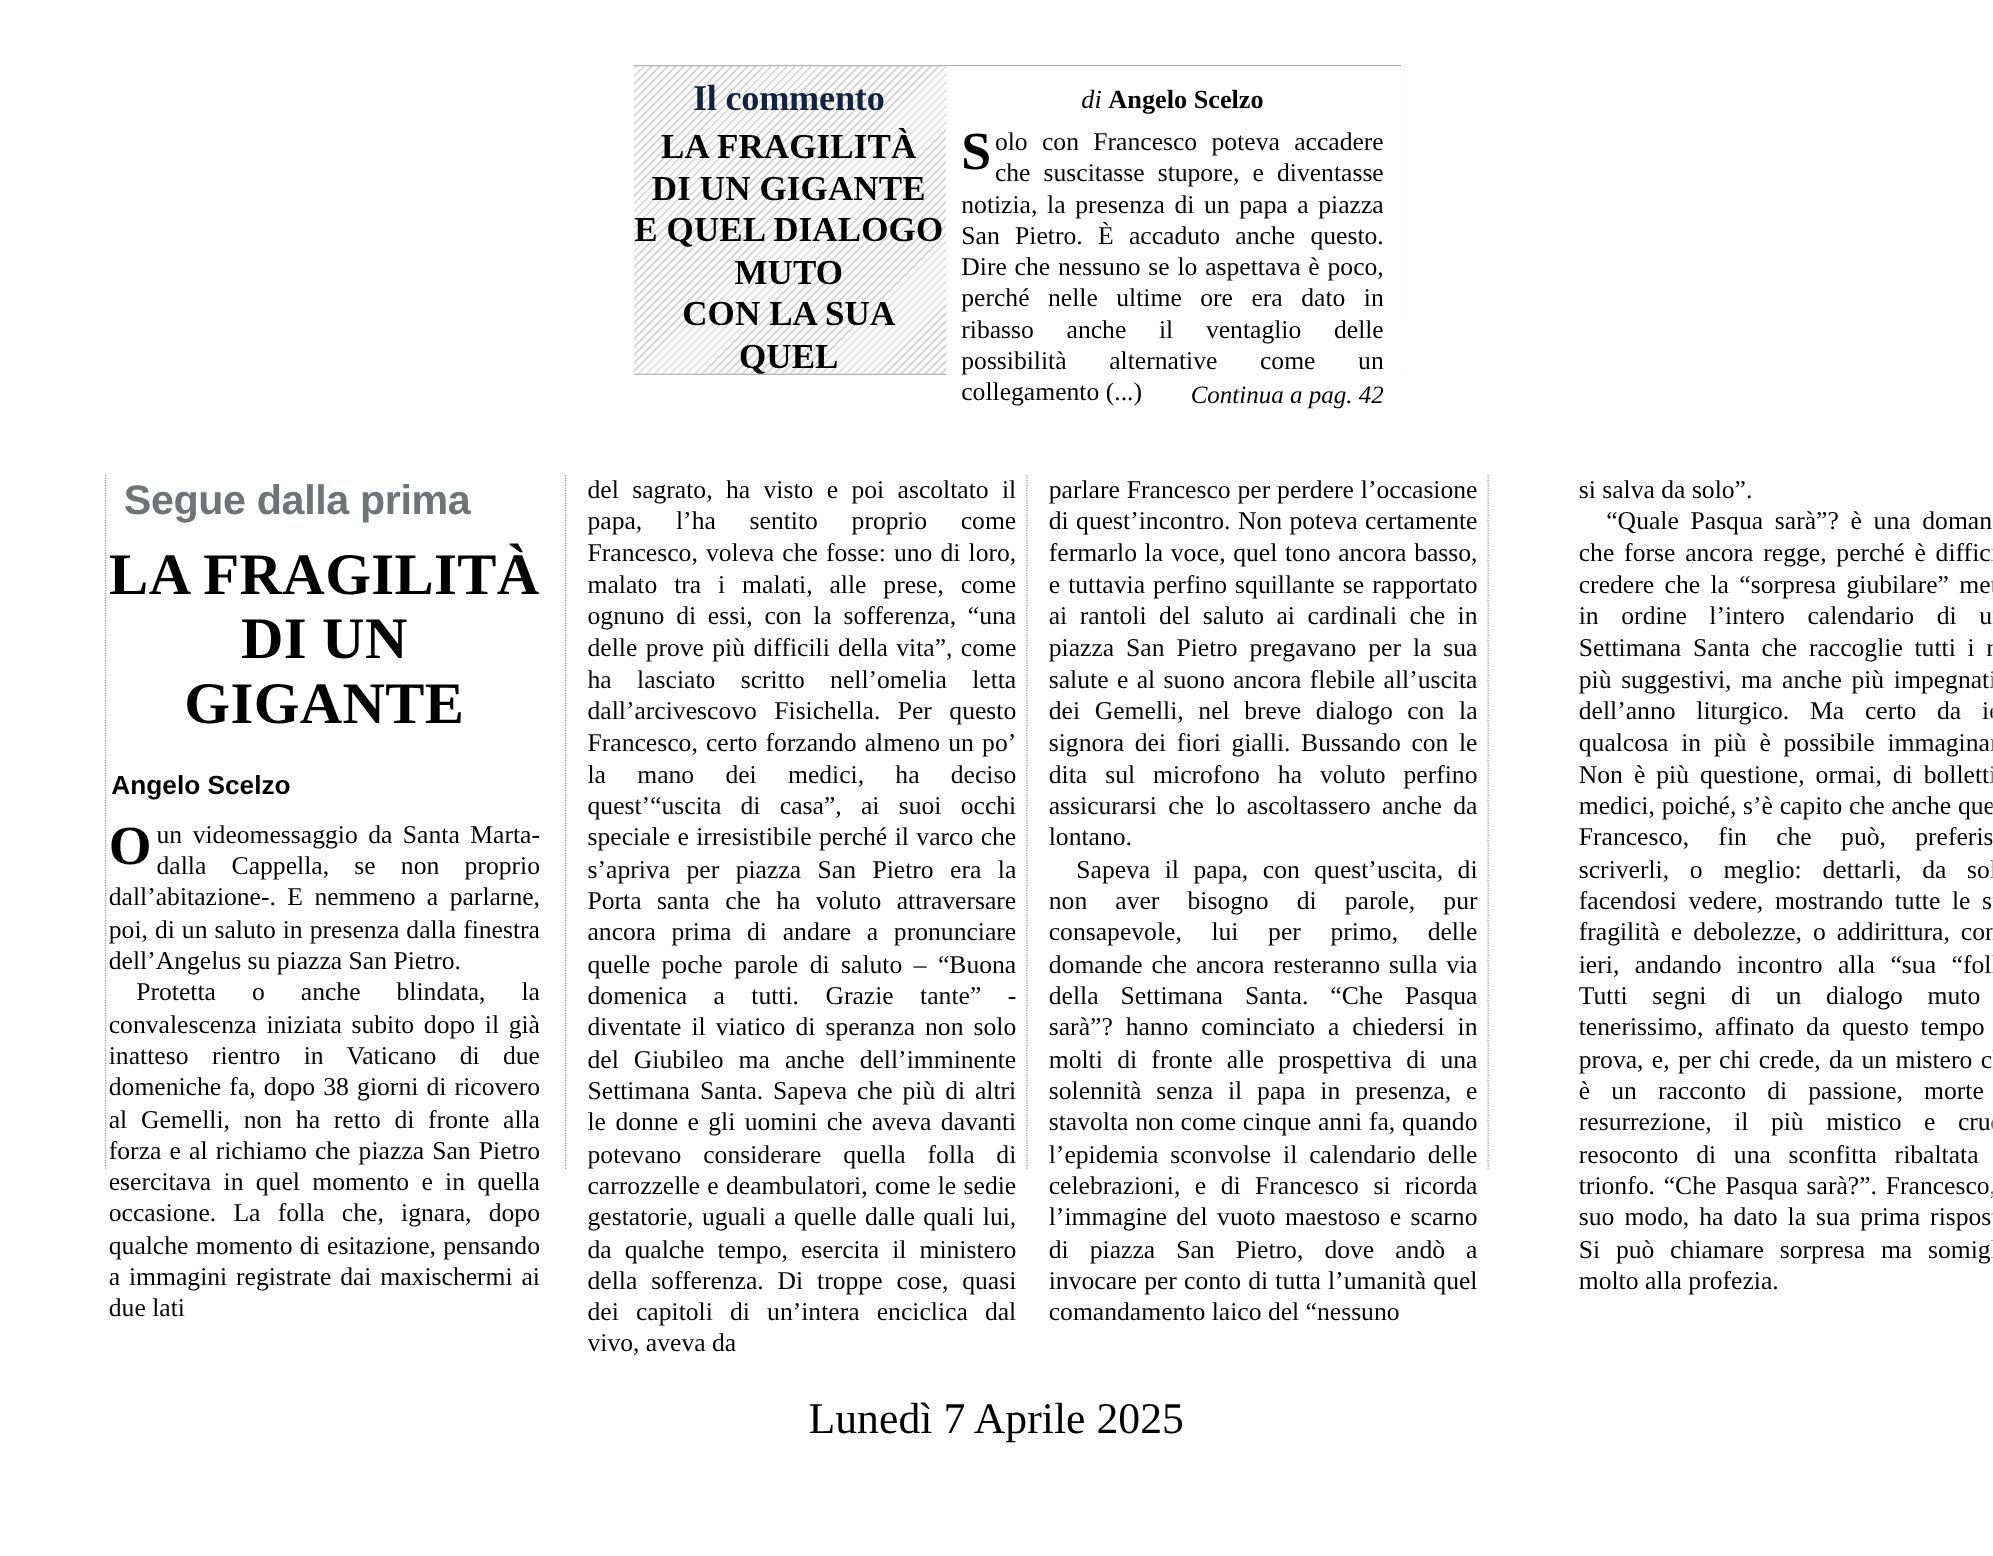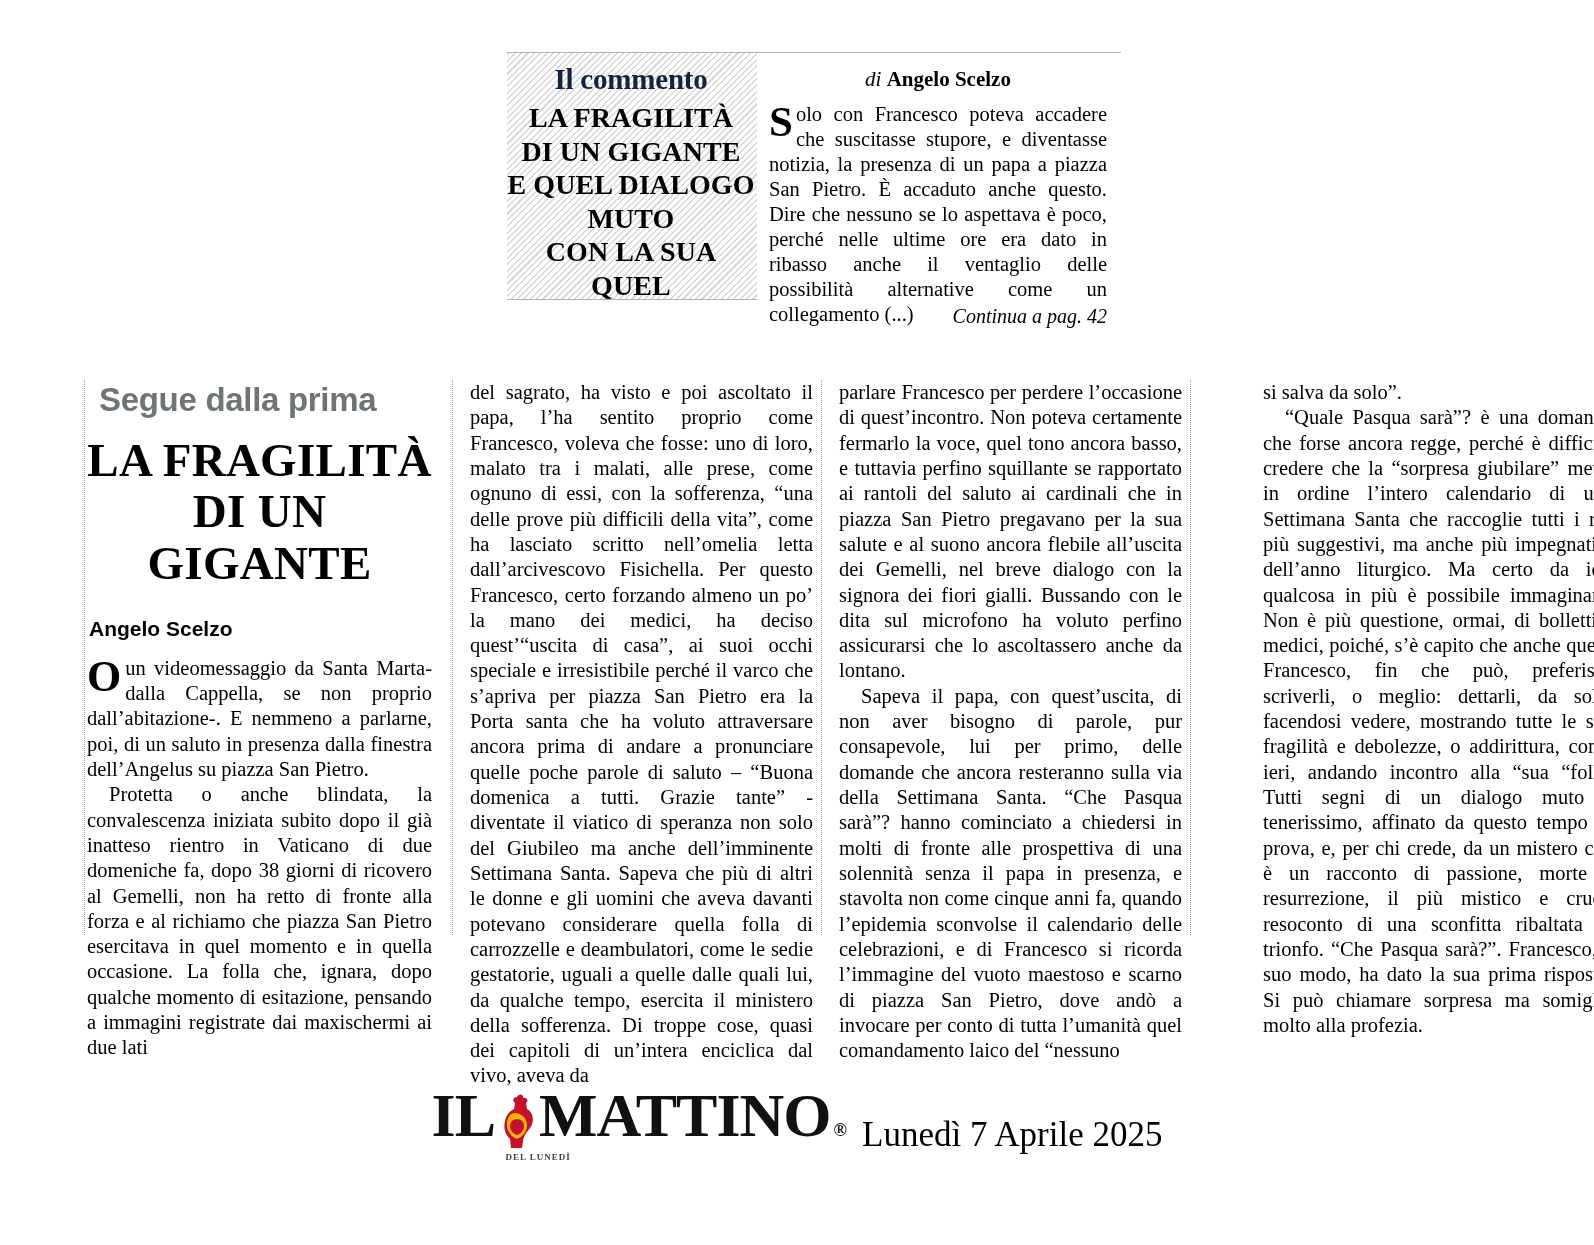--- a/index.html
+++ b/index.html
@@ -287,27 +287,14 @@
     <p>Sapeva il papa, con quest’uscita, di non aver bisogno di parole, pur consapevole, lui per primo, delle domande che ancora resteranno sulla via della Settimana Santa. “Che Pasqua sarà”? hanno cominciato a chiedersi in molti di fronte alle prospettiva di una solennità senza il papa in presenza, e stavolta non come cinque anni fa, quando l’epidemia sconvolse il calendario delle celebrazioni, e di Francesco si ricorda l’immagine del vuoto maestoso e scarno di piazza San Pietro, dove andò a invocare per conto di tutta l’umanità quel comandamento laico del “nessuno</p>
   </div>
 
   <div class="col" id="col4">
     <p class="first">si salva da solo”.</p>
     <p>“Quale Pasqua sarà”? è una domanda che forse ancora regge, perché è difficile credere che la “sorpresa giubilare” metta in ordine l’intero calendario di una Settimana Santa che raccoglie tutti i riti più suggestivi, ma anche più impegnativi dell’anno liturgico. Ma certo da ieri qualcosa in più è possibile immaginare. Non è più questione, ormai, di bollettini medici, poiché, s’è capito che anche quelli Francesco, fin che può, preferisce scriverli, o meglio: dettarli, da solo, facendosi vedere, mostrando tutte le sue fragilità e debolezze, o addirittura, come ieri, andando incontro alla “sua “folla. Tutti segni di un dialogo muto e tenerissimo, affinato da questo tempo di prova, e, per chi crede, da un mistero che è un racconto di passione, morte e resurrezione, il più mistico e crudo resoconto di una sconfitta ribaltata in trionfo. “Che Pasqua sarà?”. Francesco, a suo modo, ha dato la sua prima risposta. Si può chiamare sorpresa ma somiglia molto alla profezia.</p>
   </div>
 </div>
 
 <div id="footer">
-  <div id="masthead">
-    <span class="il">IL</span>
-    <span class="rooster">
-      <svg width="40" height="58" viewBox="0 0 40 58" xmlns="http://www.w3.org/2000/svg">
-        <path d="M20 4 C22 0 27 1 26 5 C30 4 32 8 29 10 L30 16 C36 19 38 28 33 35 C30 39 27 42 26 48 L25 55 L14 55 L13 46 C9 42 6 36 8 28 C9 22 13 18 17 16 L18 10 C15 8 16 4 20 4 Z" fill="#c8102e"></path>
-        <path d="M18 20 C24 20 30 25 30 32 C30 39 25 44 20 46 C15 44 10 39 10 32 C10 25 13 20 18 20 Z" fill="#f2b705"></path>
-        <path d="M20 26 C24 26 27 29 27 33 C27 38 23 41 20 42 C17 41 13 38 13 33 C13 29 16 26 20 26 Z" fill="#c8102e"></path>
-      </svg>
-    </span>
-    <span class="mattino">MATTINO</span>
-    <span class="reg">®</span>
-    <span class="sub">DEL LUNEDÌ</span>
-  </div>
   <div id="footer-date">Lunedì 7 Aprile 2025</div>
 </div>
 
 </body></html>

